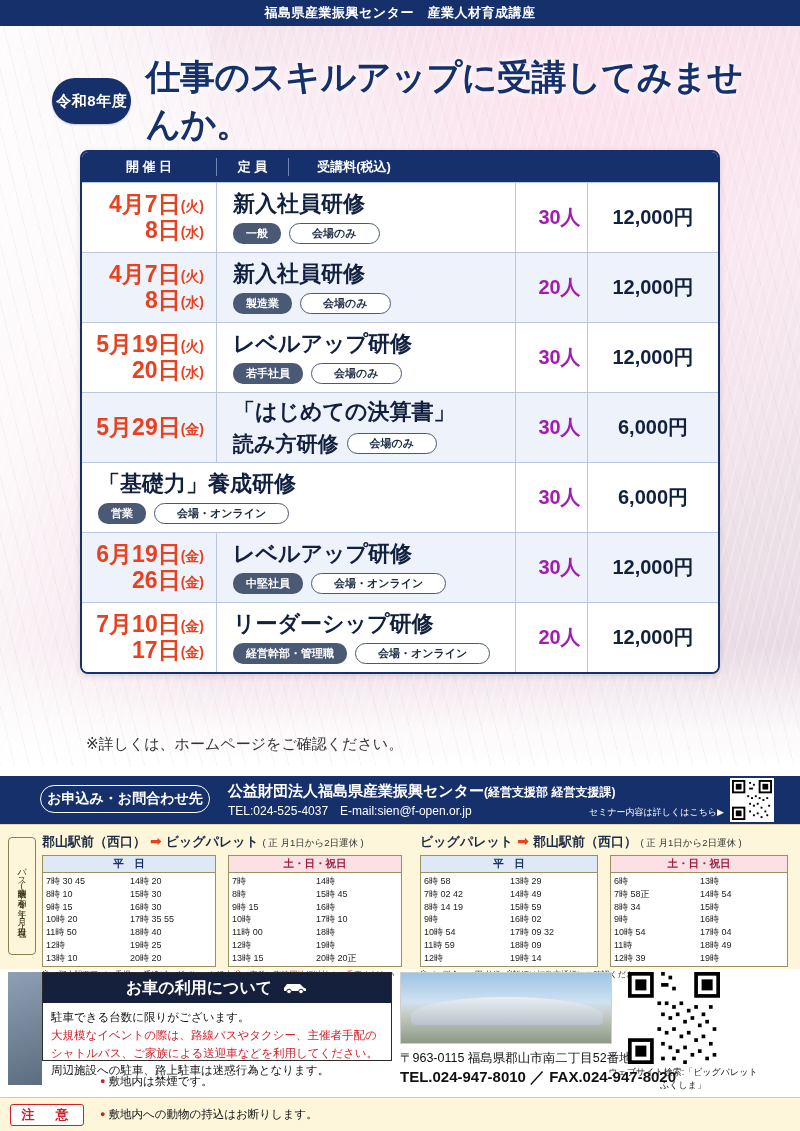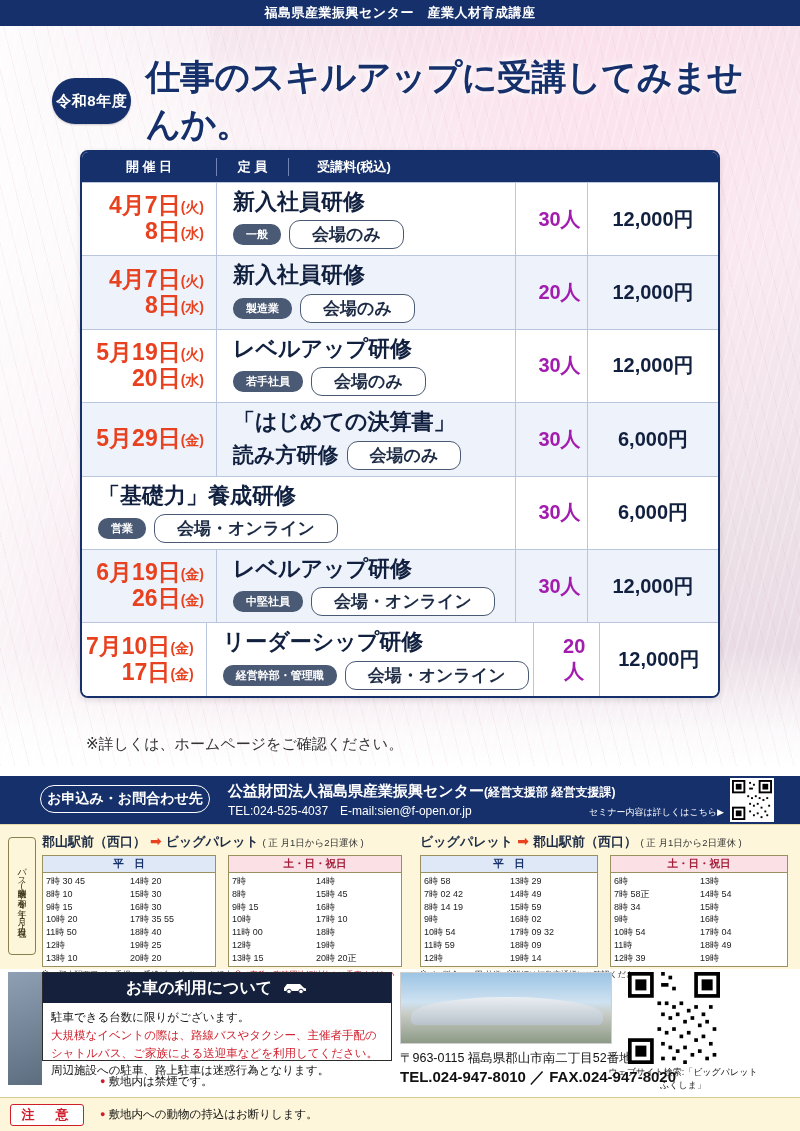--- a/index.html
+++ b/index.html
@@ -98,21 +98,21 @@
 
   .namecell { align-items: flex-start; padding-left: 16px; gap: 5px; }
   .cname { font-size: 22px; font-weight: bold; color: #11203f; line-height: 1.2; white-space: nowrap; }
   .cname.small { font-size: 21px; }
   .tagrow { display: flex; align-items: center; gap: 8px; }
   .tag-dark {
     background: #4b5a74; color: #fff; font-size: 11px; font-weight: bold;
     border-radius: 10px; padding: 3px 13px; white-space: nowrap;
   }
   .tag-out {
-    border: 1.5px solid #4b5a74; color: #1d2b45; font-size: 17px; font-weight: bold;
+    border: 1.5px solid #4b5a74; color: #1d2b45; font-size: 11px; font-weight: bold;
     border-radius: 11px; padding: 2px 22px; background: #fff; white-space: nowrap;
   }
   .capcell, .feecell { align-items: center; justify-content: center; }
   .cap-txt { font-size: 20px; font-weight: bold; color: #a21caf; margin-left: 16px; }
   .fee-txt { font-size: 20px; font-weight: bold; color: #11203f; }
 
   .note-small {
     position: absolute; top: 735px; left: 86px;
     font-size: 15px; color: #333;
   }

